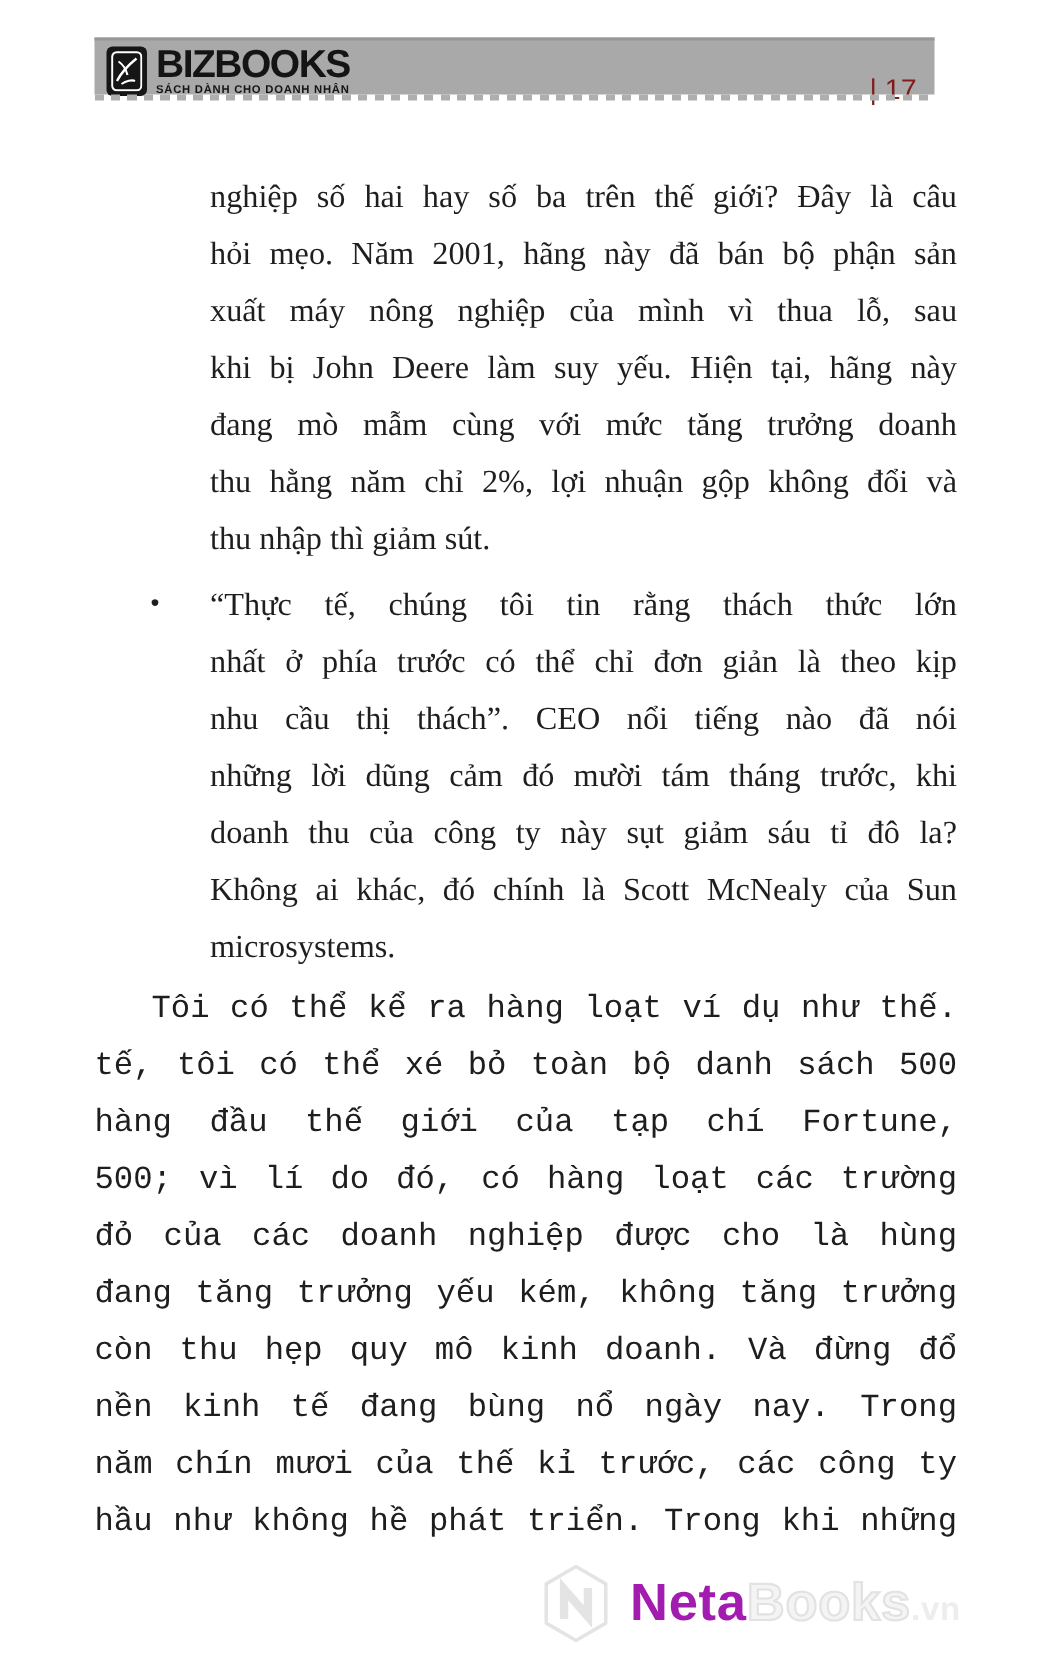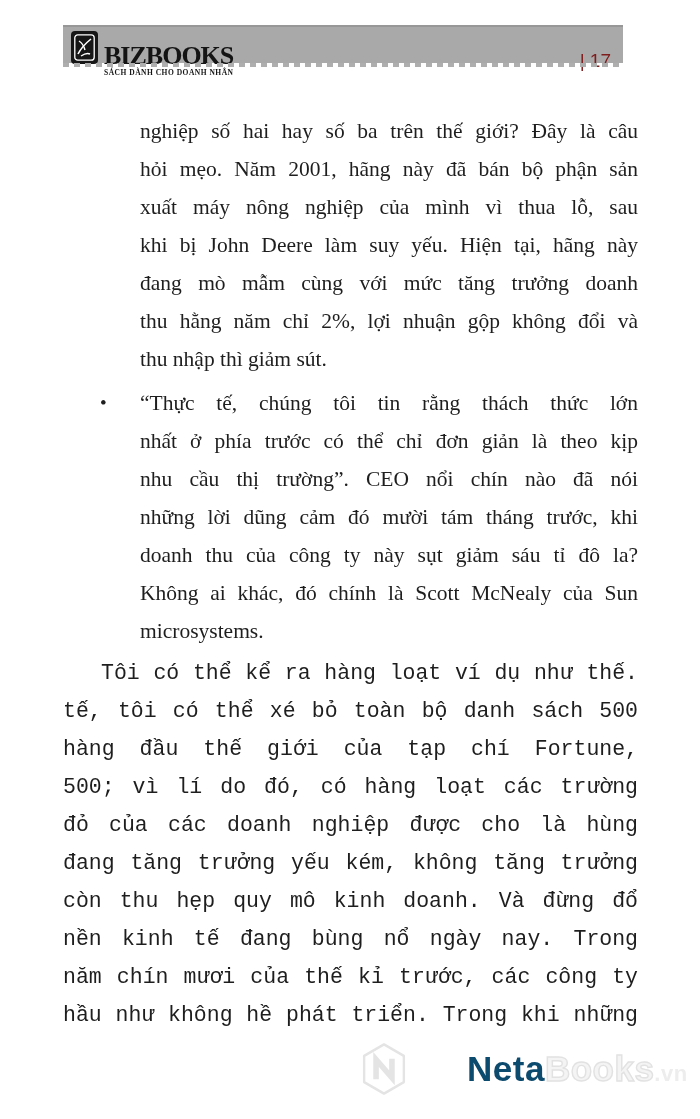--- a/index.html
+++ b/index.html
@@ -21,21 +21,21 @@
   }
   .header-bar::after {            
     content:""; position:absolute; left:0; right:0; bottom:-4px; height:4px;
     background:repeating-linear-gradient(90deg,#aeaeae 0 6px, transparent 6px 11px);
   }
   .logo { position:absolute; left:8px; top:2px; display:flex; align-items:flex-start; }
   .logo-icon {
     width:27px; height:33px; background:#161616; border-radius:4px;
     display:flex; align-items:center; justify-content:center; margin-top:2px;
   }
-  .brand-text { margin-left:6px; font-family:Liberation Serif, serif;margin-top:13px; }
+  .brand-text { margin-left:6px; font-family:Liberation Sans, sans-serif; }
   .brand-name { font-weight:700; font-size:26px; line-height:27px; letter-spacing:-1px; color:#141414; }
   .brand-name .b2 { font-weight:700; }
   .brand-tagline { font-weight:700; font-size:7.5px; letter-spacing:0.5px; color:#141414; margin-top:-1px; }
   .page-number {
     position:absolute; right:12px; top:7px;
     font-family:"Liberation Sans","DejaVu Sans",sans-serif;
     font-size:19px; color:#7f1d1d;margin-top:16px;
   }
 
   
@@ -54,21 +54,21 @@
   .para-main .line.first { text-indent:38px; }
 
   
   .watermark {
     position:absolute; left:360px; top:1042px;
     display:flex; align-items:center;
     font-family:"Liberation Sans","DejaVu Sans",sans-serif;
     user-select:none;
   }
   .wm-text { margin-left:12px; font-weight:700; font-size:35px; letter-spacing:0.5px; white-space:nowrap; }
-  .wm-neta  { color:#0c4a6e;margin-left:47px; }
+  .wm-neta  { color:#a21caf; }
   .wm-books { color:#f4f4f4; -webkit-text-stroke:1.4px #e2e2e2; }
   .wm-vn    { color:#ededed; font-size:22px; font-weight:700; }
 </style>
 </head>
 <body>
 
 <div class="header-bar">
   <div class="logo">
     <div class="logo-icon">
       <svg width="21" height="27" viewBox="0 0 21 27">
@@ -96,21 +96,21 @@
       <div class="line">đang mò mẫm cùng với mức tăng trưởng doanh</div>
       <div class="line">thu hằng năm chỉ 2%, lợi nhuận gộp không đổi và</div>
       <div class="line last">thu nhập thì giảm sút.</div>
     </div>
 
   <div class="para para-indent bullet-para">
     <span class="bullet-marker">•</span>
     <div>
         <div class="line first">“Thực tế, chúng tôi tin rằng thách thức lớn</div>
         <div class="line">nhất ở phía trước có thể chỉ đơn giản là theo kịp</div>
-        <div class="line">nhu cầu thị trường”. CEO nổi chín nào đã nói</div>
+        <div class="line">nhu cầu thị thách”. CEO nổi tiếng nào đã nói</div>
         <div class="line">những lời dũng cảm đó mười tám tháng trước, khi</div>
         <div class="line">doanh thu của công ty này sụt giảm sáu tỉ đô la?</div>
         <div class="line">Không ai khác, đó chính là Scott McNealy của Sun</div>
         <div class="line last">microsystems.</div>
       </div>
   </div>
 
   <div class="para para-main">
       <div class="line first">Tôi có thể kể ra hàng loạt ví dụ như thế. Trên thực</div>
       <div class="line">tế, tôi có thể xé bỏ toàn bộ danh sách 500 công ty</div>

